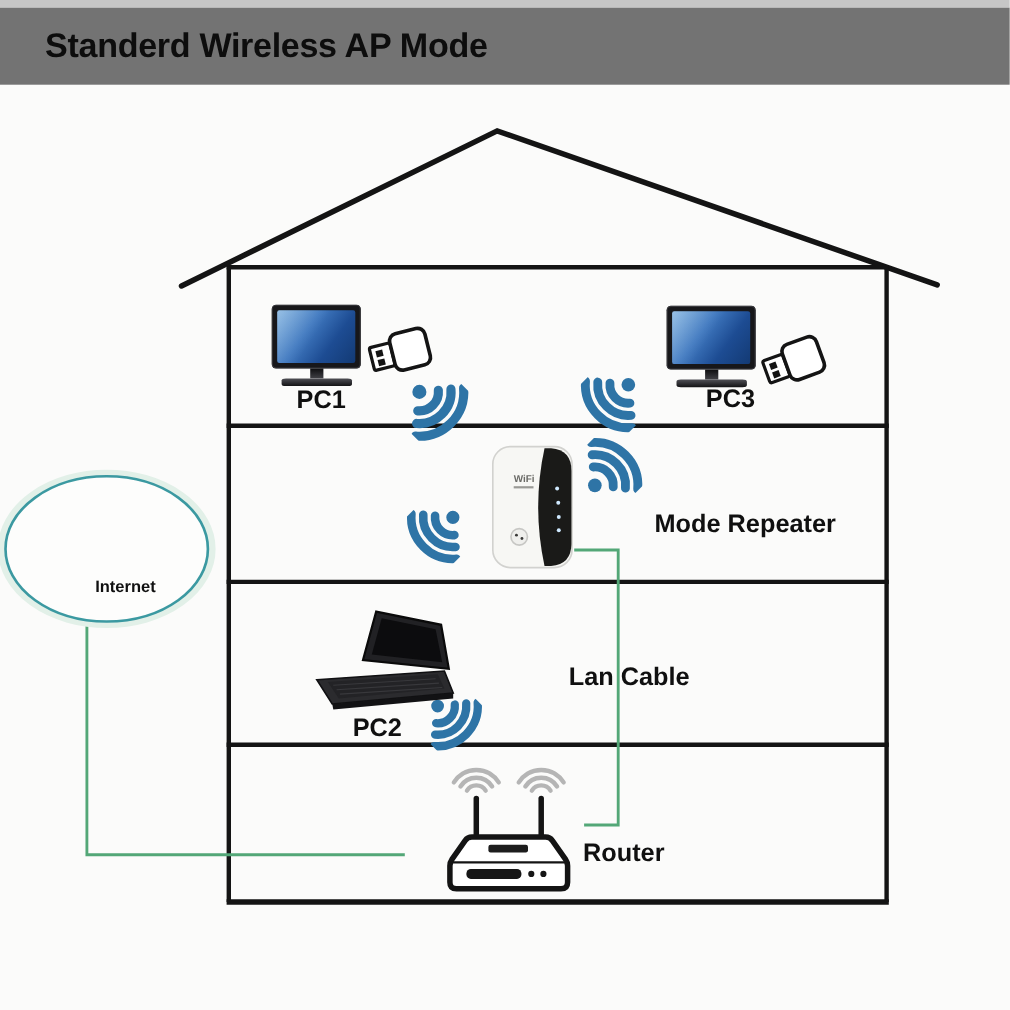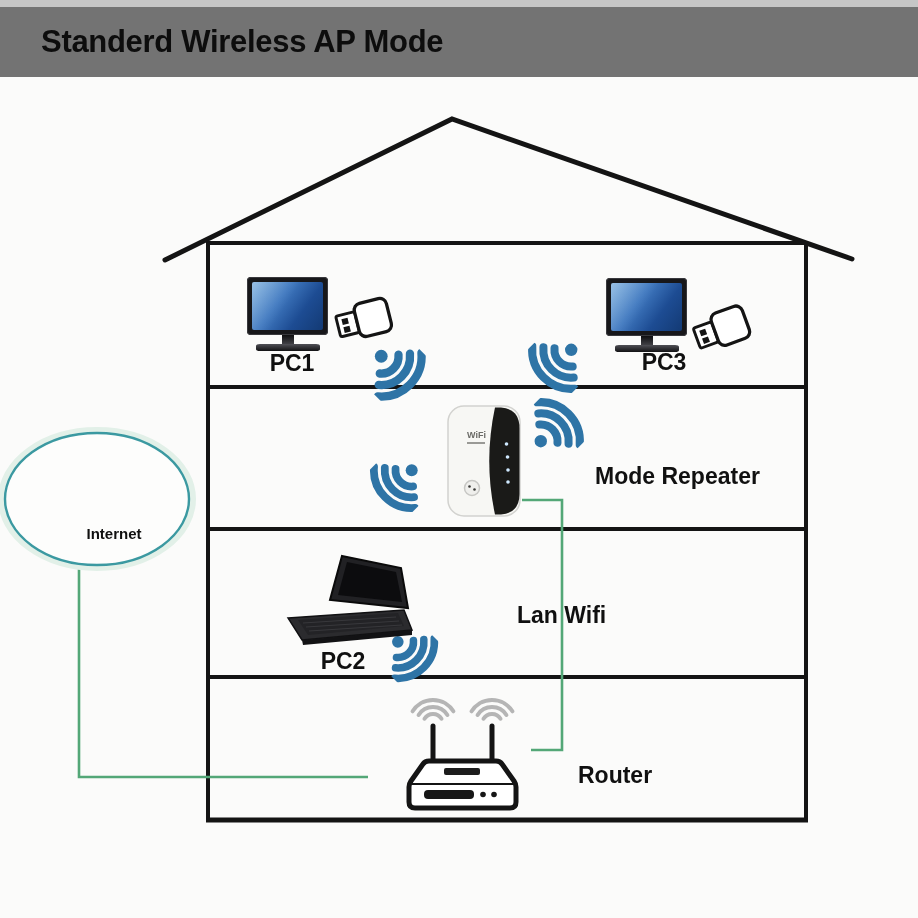--- a/index.html
+++ b/index.html
@@ -186,15 +186,15 @@
     <line x1="38" y1="89" x2="131" y2="83"></line>
     <line x1="41" y1="93" x2="134" y2="87"></line>
   </g>
   <polygon points="34,102 144,92 144,97 35,107" fill="#121214"></polygon>
 </svg>
 
 <div class="lbl center" style="left:252px;top:350px;width:80px;">PC1</div>
 <div class="lbl center" style="left:624px;top:349px;width:80px;">PC3</div>
 <div class="lbl center" style="left:303px;top:648px;width:80px;">PC2</div>
 <div class="lbl" style="left:595px;top:463px;">Mode Repeater</div>
-<div class="lbl" style="left:517px;top:602px;">Lan Wifi</div>
-<div class="lbl" style="left:578px;top:762px;">Router</div>
+<div class="lbl" style="left:517px;top:602px;">Lan Cable</div>
+<div class="lbl" style="left:530px;top:762px;">Router</div>
 <div class="lbl center" style="left:56px;top:485px;width:116px;font-size:15px;margin-top:40px;">Internet</div>
 
 </body></html>

